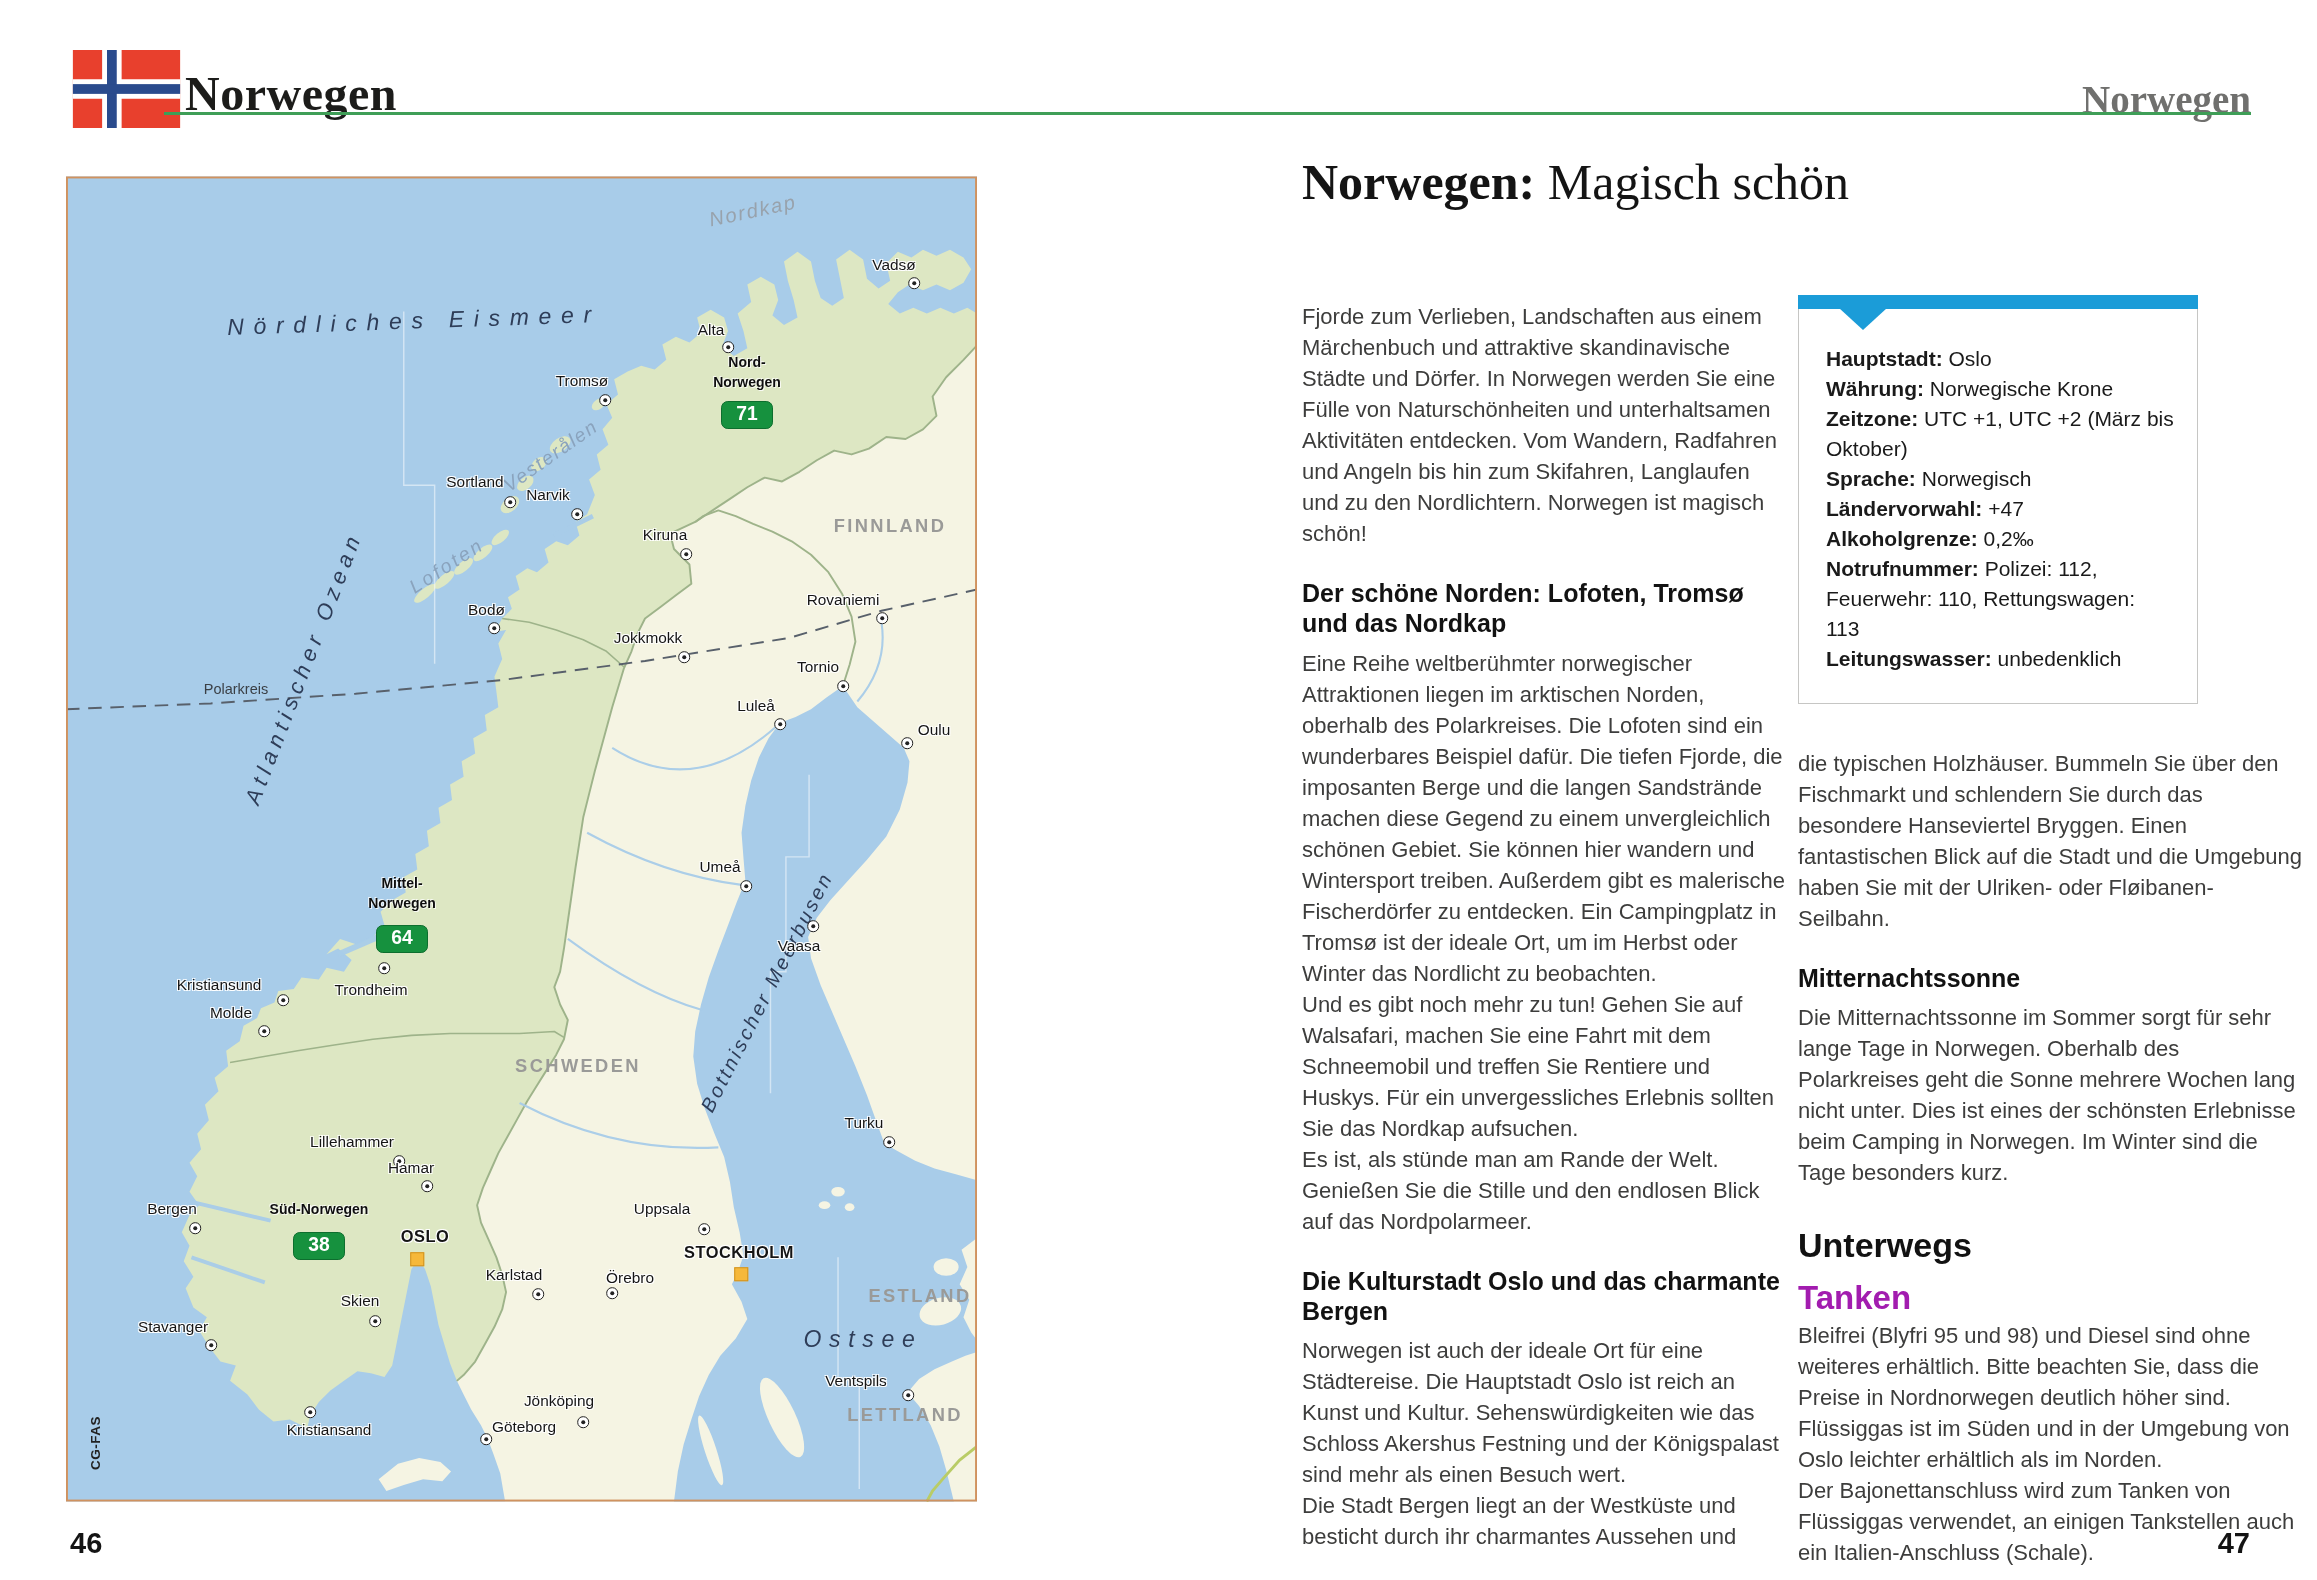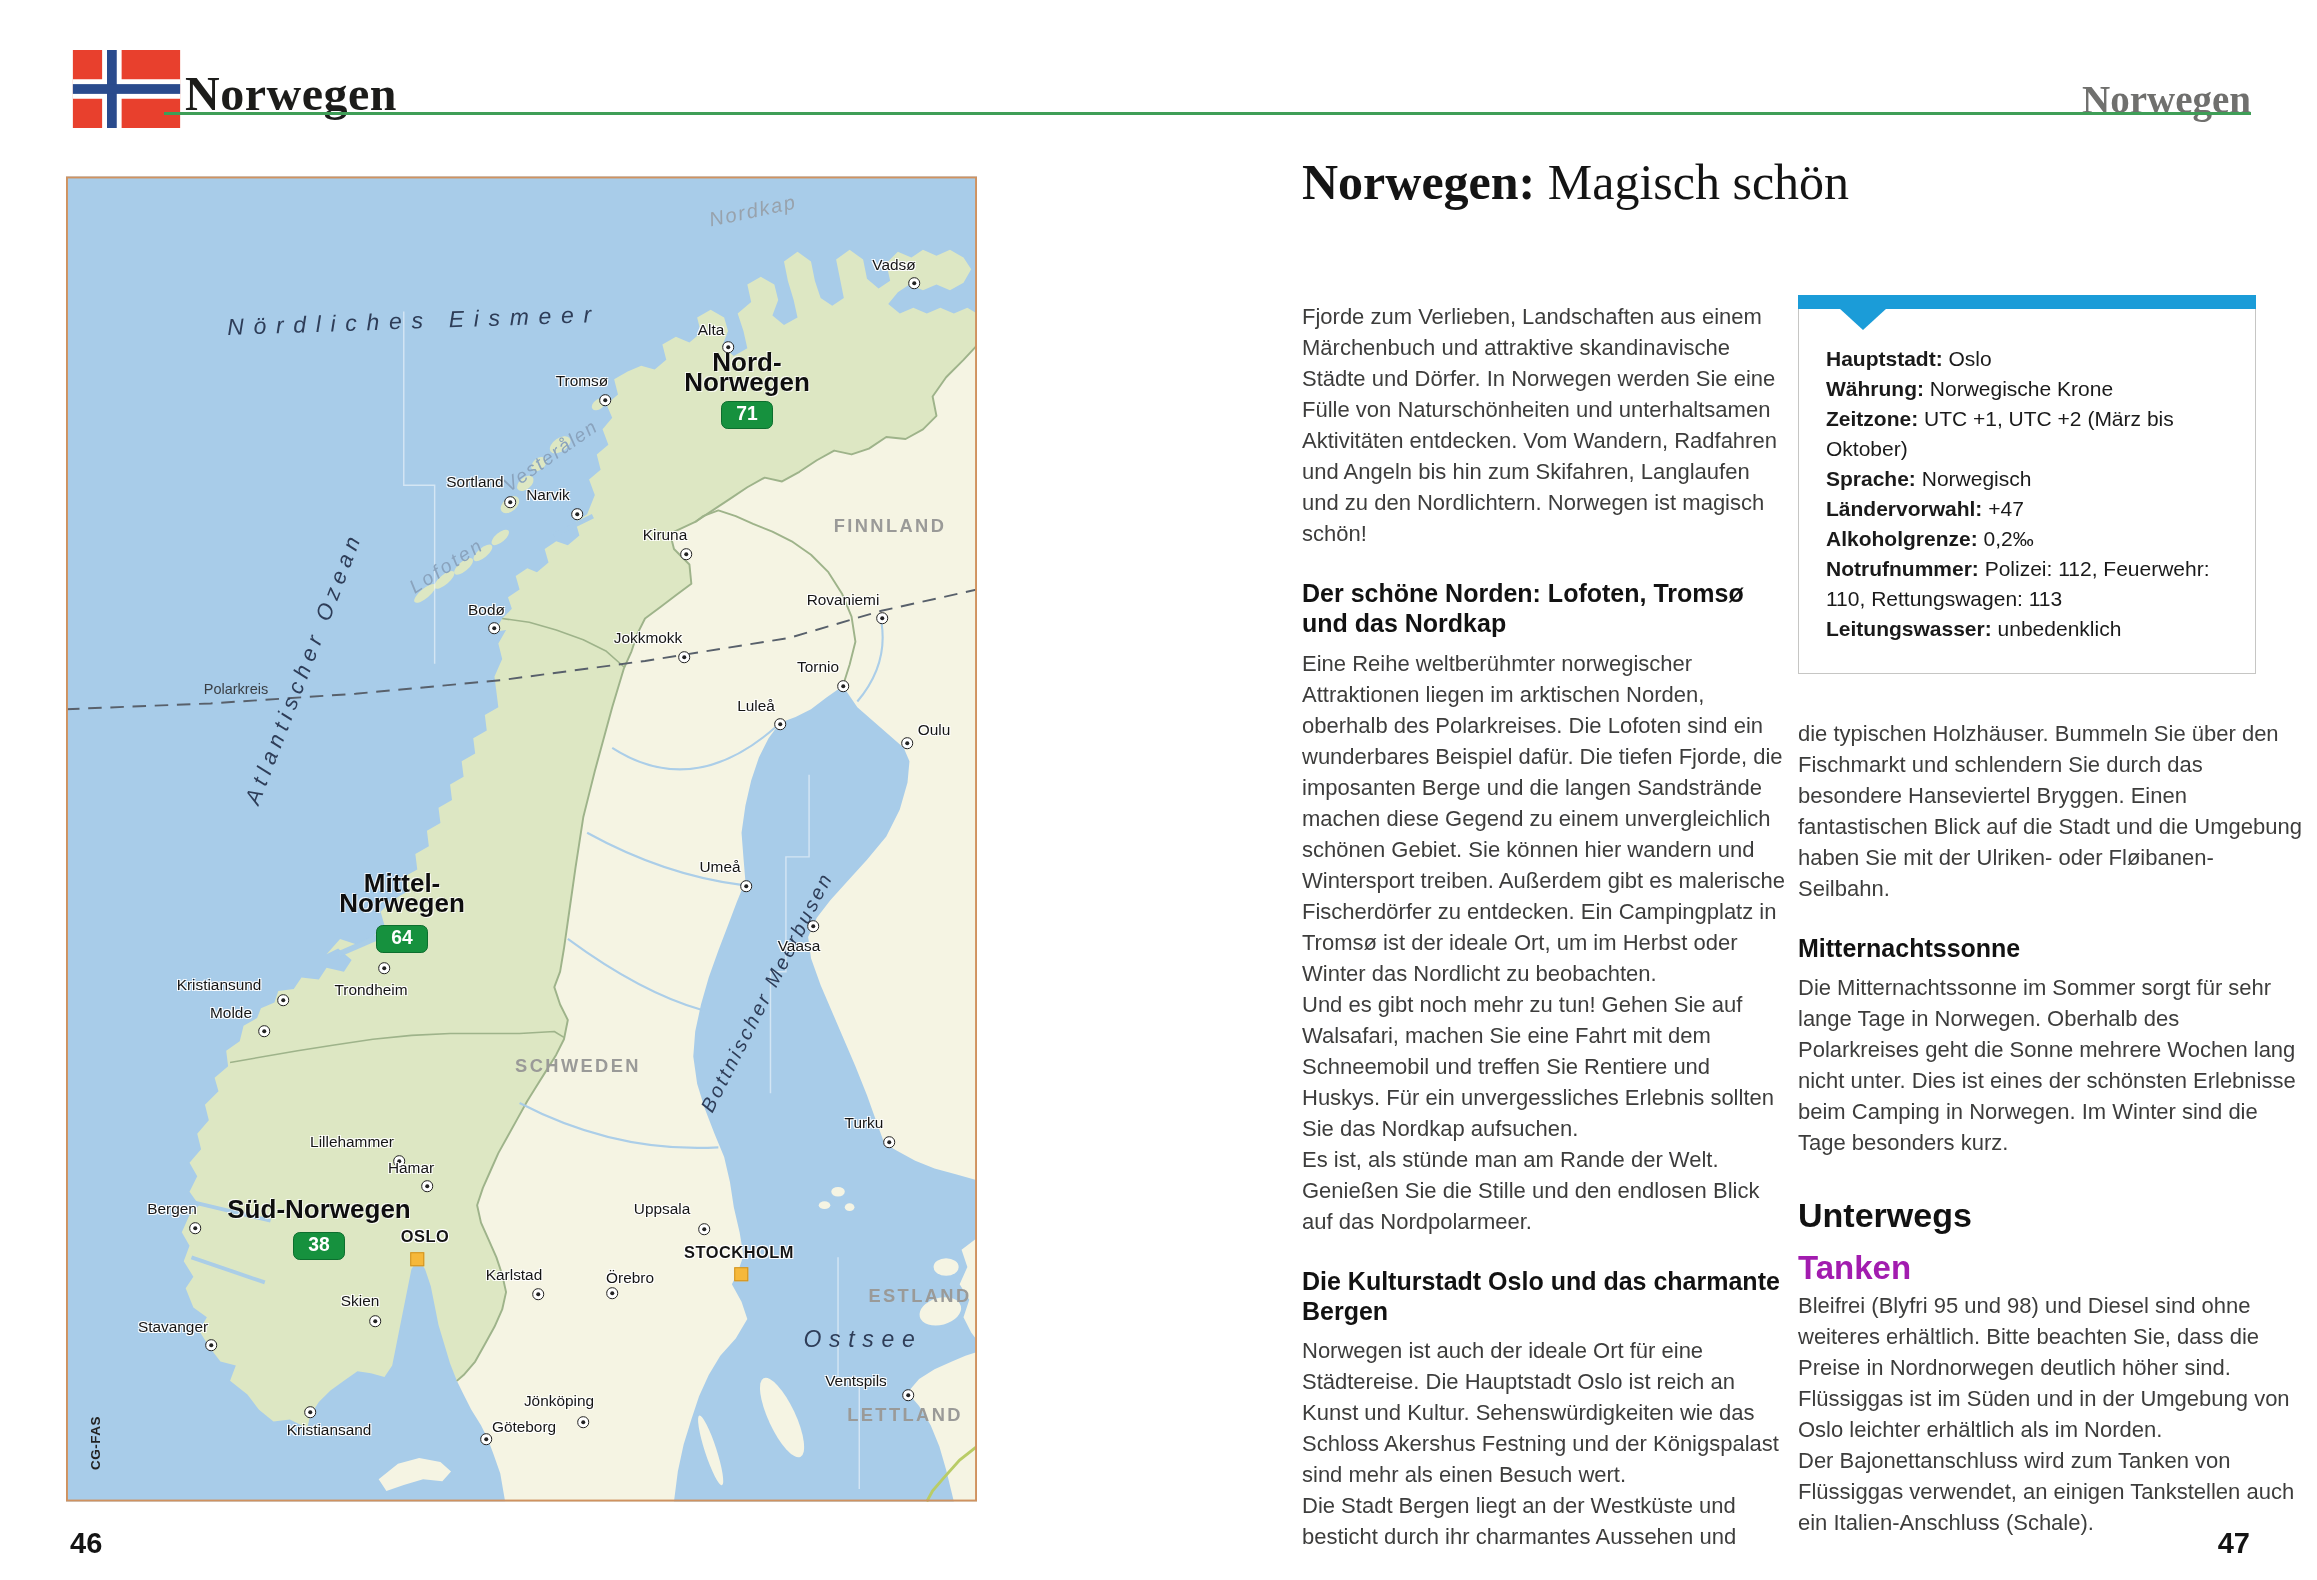--- a/index.html
+++ b/index.html
@@ -25,21 +25,21 @@
         text-shadow:1px 1px 0 rgba(255,255,255,.95),-1px -1px 0 rgba(255,255,255,.95),
                     1px -1px 0 rgba(255,255,255,.95),-1px 1px 0 rgba(255,255,255,.95);}
   .m-cap-label{font-weight:bold;font-size:16.4px;letter-spacing:0.5px;}
   .m-dot{position:absolute;width:11.6px;height:11.6px;border:1.9px solid #222;border-radius:50%;
         background:#fff;transform:translate(-50%,-50%);box-sizing:border-box;}
   .m-dot i{position:absolute;left:50%;top:50%;width:3.9px;height:3.9px;background:#222;border-radius:50%;
         transform:translate(-50%,-50%);}
   .m-cap{position:absolute;width:13.5px;height:13.5px;background:#f6b83a;border:1.9px solid #cf9220;
         transform:translate(-50%,-50%);box-sizing:border-box;}
   .m-region{position:absolute;transform:translate(-50%,0);text-align:center;font-weight:bold;
-        font-size:26px;line-height:20px;color:#0e0e0e;white-space:pre-line;
+        font-size:14px;line-height:20px;color:#0e0e0e;white-space:pre-line;
         text-shadow:1px 1px 0 rgba(255,255,255,.8),-1px -1px 0 rgba(255,255,255,.8);}
   .m-badge{position:absolute;transform:translate(-50%,-50%);width:52px;height:28px;background:var(--badge);
         border:1.9px solid #0d6e2e;border-radius:6.8px;color:#fff;font-weight:bold;font-size:19.3px;
         line-height:24px;text-align:center;box-sizing:border-box;}
   .m-country{position:absolute;transform:translate(-50%,-50%);font-weight:bold;font-size:18.3px;
         letter-spacing:2.4px;color:#9a9a98;white-space:nowrap;}
   .m-sea{position:absolute;font-style:italic;white-space:nowrap;font-family:"Liberation Sans",sans-serif;}
   .m-credit{position:absolute;left:29px;top:1267px;transform:translate(-50%,-50%) rotate(-90deg);
         font-size:13.5px;font-weight:bold;color:#222;letter-spacing:0.5px;}
   .m-polar{position:absolute;left:170px;top:521px;transform:translate(-50%,-100%);font-size:14.5px;color:#3a3f45;}
@@ -51,21 +51,21 @@
   .art-title span{font-weight:normal;}
   .col{position:absolute;color:#3d3d3c;font-size:22px;line-height:31px;}
   .col1{left:1302px;top:301px;width:488px;}
   .col2{left:1798px;top:295px;width:504px;}
   .col p{margin:0 0 0 0;white-space:pre-line;}
   .col h3{font-size:25px;line-height:30px;color:#121212;margin:29px 0 9.7px 0;}
   .col h2{font-size:34px;line-height:37px;color:#121212;margin:39px 0 7.7px 0;}
   .col h4{font-size:33px;line-height:29px;color:#a21caf;margin:19.3px 0 7.7px 0;}
 
   
-  .infobox{position:relative;width:458px;margin-bottom:44px;box-sizing:border-box;}
+  .infobox{position:relative;width:400px;margin-bottom:44px;box-sizing:border-box;}
   .infobox .bar{height:13.5px;background:var(--info);}
   .infobox .tri{position:absolute;left:41px;top:12.6px;width:0;height:0;
         border-left:24px solid transparent;border-right:24px solid transparent;
         border-top:22px solid var(--info);}
   .infobox .body{border:1px solid #c6c6c4;border-top:none;padding:35px 23px 29px 27px;
         font-size:21px;line-height:30px;color:#1a1a1a;}
   .infobox .lbl{font-weight:bold;}
 
   .pageno{position:absolute;top:1527px;font-size:29px;font-weight:bold;color:#141414;}
   .pageno.left{left:70px;}

